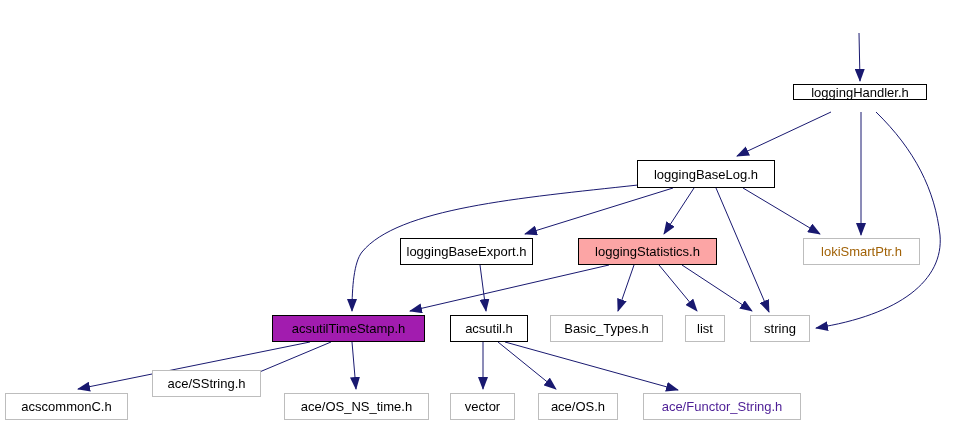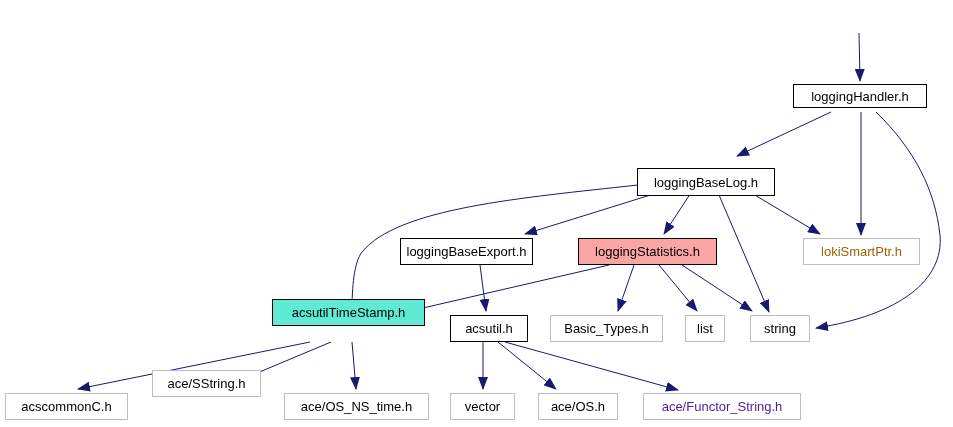--- a/index.html
+++ b/index.html
@@ -58,26 +58,26 @@
         <path d="M682,265 L752,311" fill="none" stroke="#191970" stroke-width="1" marker-end="url(#arrow)"></path>
         <path d="M310,342 L78,389" fill="none" stroke="#191970" stroke-width="1" marker-end="url(#arrow)"></path>
         <path d="M331,342 L219,389" fill="none" stroke="#191970" stroke-width="1" marker-end="url(#arrow)"></path>
         <path d="M352,342 L356,389" fill="none" stroke="#191970" stroke-width="1" marker-end="url(#arrow)"></path>
         <path d="M483,342 L483,389" fill="none" stroke="#191970" stroke-width="1" marker-end="url(#arrow)"></path>
         <path d="M498,342 L556,389" fill="none" stroke="#191970" stroke-width="1" marker-end="url(#arrow)"></path>
         <path d="M505,342 L678,390" fill="none" stroke="#191970" stroke-width="1" marker-end="url(#arrow)"></path>
       </g>
   </svg>
 
-    <div class="node internal" style="left: 793px; top: 84px; width: 134px; height: 24px; background: rgb(255, 255, 255); border-color: rgb(0, 0, 0); color: rgb(0, 0, 0);">loggingHandler.h</div>
-    <div class="node internal" style="left: 637px; top: 168px; width: 138px; height: 28px; background: rgb(255, 255, 255); border-color: rgb(0, 0, 0); color: rgb(0, 0, 0);">loggingBaseLog.h</div>
+    <div class="node internal" style="left: 793px; top: 84px; width: 134px; height: 16px; background: rgb(255, 255, 255); border-color: rgb(0, 0, 0); color: rgb(0, 0, 0);">loggingHandler.h</div>
+    <div class="node internal" style="left: 637px; top: 160px; width: 138px; height: 28px; background: rgb(255, 255, 255); border-color: rgb(0, 0, 0); color: rgb(0, 0, 0);">loggingBaseLog.h</div>
     <div class="node internal" style="left: 400px; top: 238px; width: 133px; height: 27px; background: rgb(255, 255, 255); border-color: rgb(0, 0, 0); color: rgb(0, 0, 0);">loggingBaseExport.h</div>
     <div class="node internal" style="left: 578px; top: 238px; width: 139px; height: 27px; background: #fca5a5; border-color: rgb(0, 0, 0); color: rgb(0, 0, 0);">loggingStatistics.h</div>
     <div class="node external" style="left: 803px; top: 238px; width: 117px; height: 27px; background: rgb(255, 255, 255); border-color: rgb(189, 189, 189); color: #a16207;">lokiSmartPtr.h</div>
-    <div class="node internal" style="left: 272px; top: 299px; width: 153px; height: 27px; background: #5eead4; border-color: rgb(0, 0, 0); color: rgb(0, 0, 0);">acsutilTimeStamp.h</div>
+    <div class="node internal" style="left: 272px; top: 315px; width: 153px; height: 27px; background: #a21caf; border-color: rgb(0, 0, 0); color: rgb(0, 0, 0);">acsutilTimeStamp.h</div>
     <div class="node internal" style="left: 450px; top: 315px; width: 78px; height: 27px; background: rgb(255, 255, 255); border-color: rgb(0, 0, 0); color: rgb(0, 0, 0);">acsutil.h</div>
     <div class="node external" style="left: 550px; top: 315px; width: 113px; height: 27px; background: rgb(255, 255, 255); border-color: rgb(189, 189, 189); color: rgb(0, 0, 0);">Basic_Types.h</div>
     <div class="node external" style="left: 685px; top: 315px; width: 40px; height: 27px; background: rgb(255, 255, 255); border-color: rgb(189, 189, 189); color: rgb(0, 0, 0);">list</div>
     <div class="node external" style="left: 750px; top: 315px; width: 60px; height: 27px; background: rgb(255, 255, 255); border-color: rgb(189, 189, 189); color: rgb(0, 0, 0);">string</div>
     <div class="node external" style="left: 5px; top: 393px; width: 123px; height: 27px; background: rgb(255, 255, 255); border-color: rgb(189, 189, 189); color: rgb(0, 0, 0);">acscommonC.h</div>
     <div class="node external" style="left: 152px; top: 370px; width: 109px; height: 27px; background: rgb(255, 255, 255); border-color: rgb(189, 189, 189); color: rgb(0, 0, 0);">ace/SString.h</div>
     <div class="node external" style="left: 284px; top: 393px; width: 145px; height: 27px; background: rgb(255, 255, 255); border-color: rgb(189, 189, 189); color: rgb(0, 0, 0);">ace/OS_NS_time.h</div>
     <div class="node external" style="left: 450px; top: 393px; width: 65px; height: 27px; background: rgb(255, 255, 255); border-color: rgb(189, 189, 189); color: #000000;">vector</div>
     <div class="node external" style="left: 538px; top: 393px; width: 80px; height: 27px; background: rgb(255, 255, 255); border-color: rgb(189, 189, 189); color: rgb(0, 0, 0);">ace/OS.h</div>
     <div class="node external" style="left: 643px; top: 393px; width: 158px; height: 27px; background: rgb(255, 255, 255); border-color: rgb(189, 189, 189); color: #4c1d95;">ace/Functor_String.h</div>

